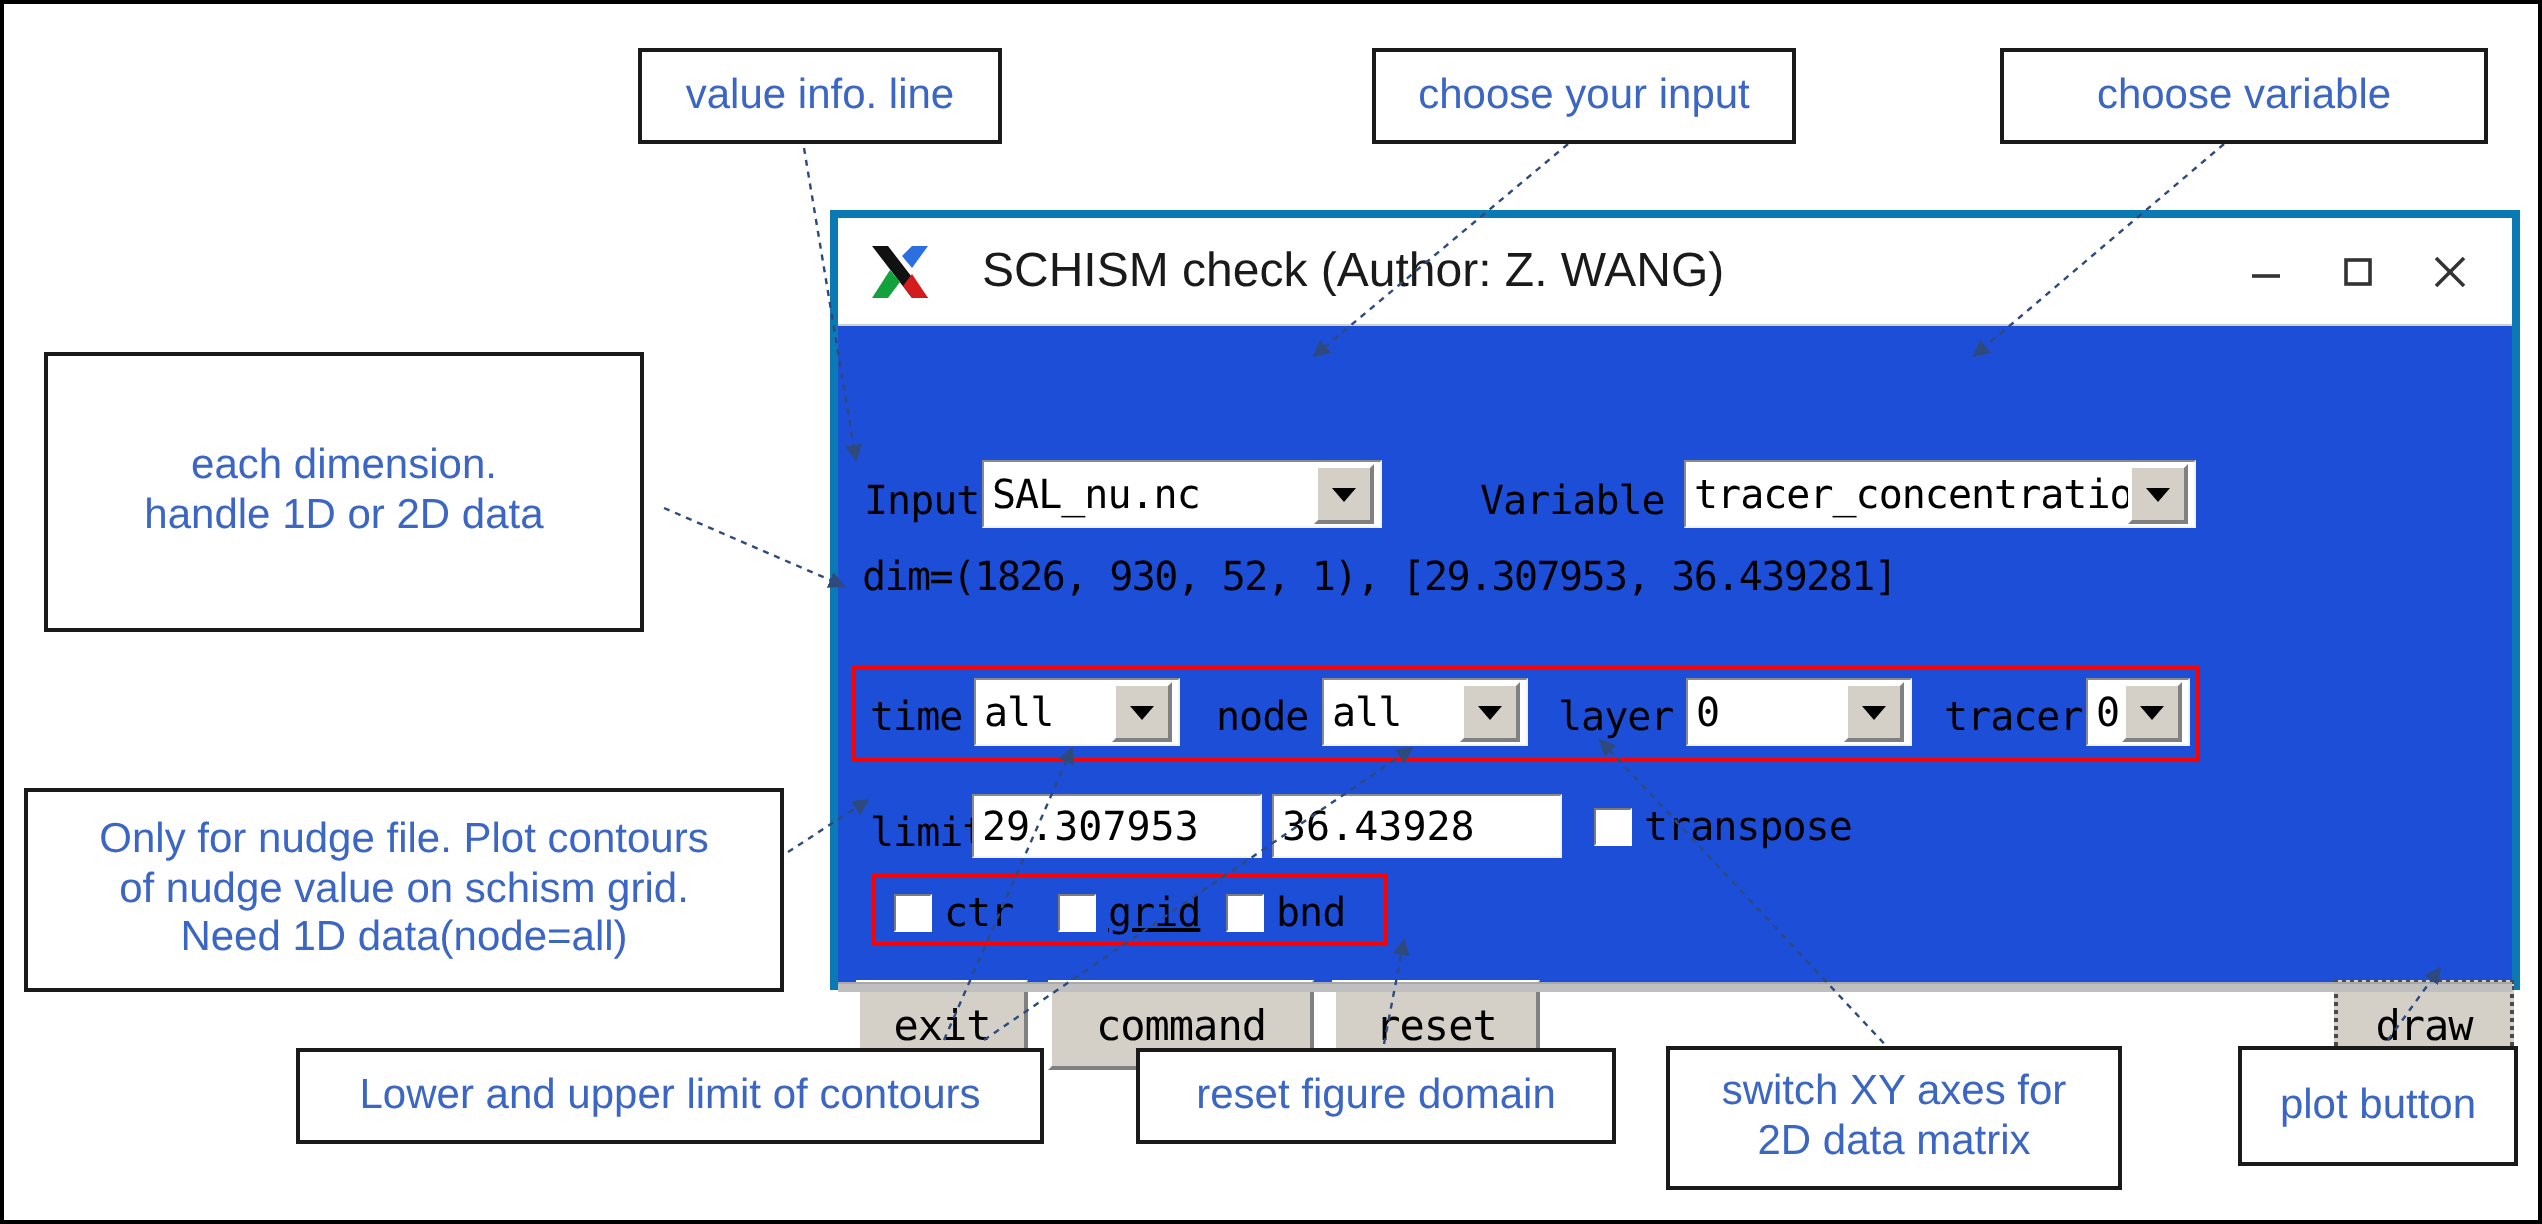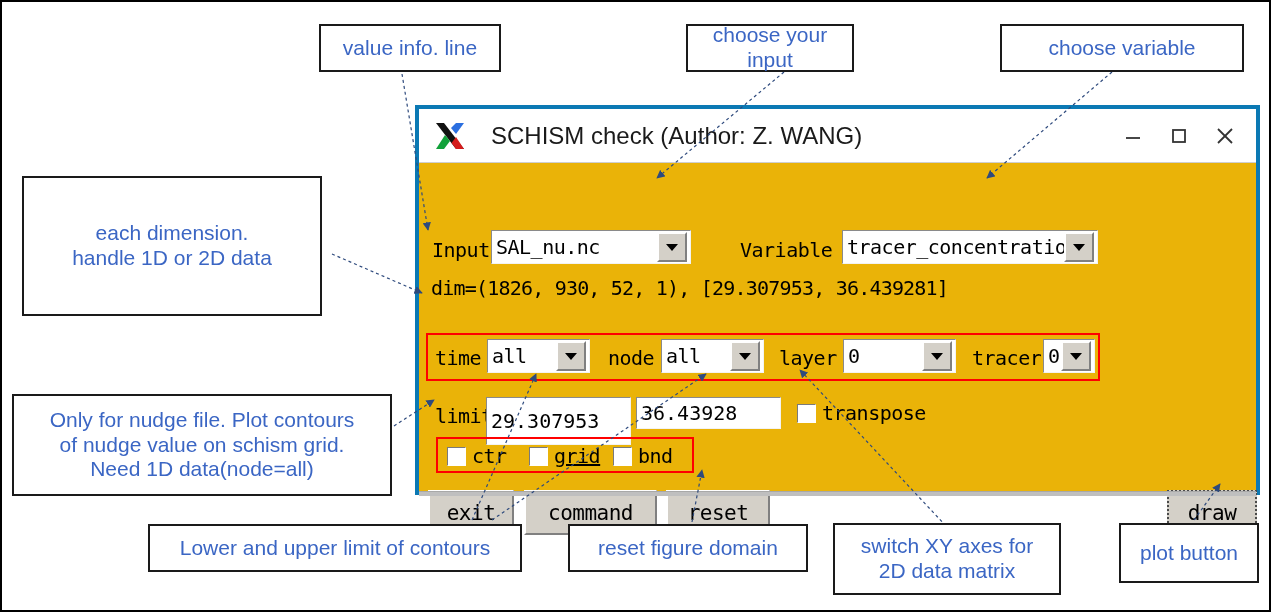--- a/index.html
+++ b/index.html
@@ -46,21 +46,21 @@
     margin-left:24px;font-family:"Liberation Sans",sans-serif;
     font-size:24px;color:#1a1a1a;white-space:nowrap;
   }
   .wbtn{
     width:46px;height:53px;display:flex;align-items:center;justify-content:center;
     color:#333;
   }
   #wbtns{margin-left:auto;display:flex;align-items:center;height:53px;padding-right:8px;}
 
   
-  #client{position:relative;height:333px;background:#eab308;padding:0;}
+  #client{position:relative;height:333px;background:#1d4ed8;padding:0;}
 
   .lbl{
     font-family:"DejaVu Sans Mono","Liberation Mono",monospace;
     font-size:20px;color:#000;white-space:nowrap;letter-spacing:-0.5px;
   }
   .field{
     background:#ffffff;
     border-top:1px solid #8a8a8a;border-left:1px solid #8a8a8a;
     border-right:1px solid #f3f3f3;border-bottom:1px solid #f3f3f3;
     font-family:"DejaVu Sans Mono","Liberation Mono",monospace;
@@ -150,21 +150,21 @@
     <line x1="944" y1="524" x2="798" y2="368"></line>
 
     <line x1="1192" y1="518" x2="1218" y2="482"></line>
   </g>
 </svg>
 
 <div class="abs callout" style="left:317px;top:22px;width:182px;height:48px;">
   <span>value info. line</span>
 </div>
 
-<div class="abs callout" style="left:684px;top:22px;width:168px;height:48px;">
+<div class="abs callout" style="left:684px;top:22px;width:212px;height:48px;">
   <span>choose your input</span>
 </div>
 
 <div class="abs callout" style="left:998px;top:22px;width:244px;height:48px;">
   <span>choose variable</span>
 </div>
 
 <div class="abs callout" style="left:20px;top:174px;width:300px;height:140px;flex-direction:column;">
   <span>each dimension.</span>
   <span>handle 1D or 2D data</span>
@@ -271,21 +271,21 @@
 
     <div class="abs lbl" style="left:553px;top:183px;">tracer</div>
     <div class="abs combo" style="left:624px;top:176px;width:52px;height:34px;">
       <div class="val">0</div>
       <div class="arrowbtn">
           <div class="tri-down"></div>
         </div>
     </div>
 
     <div class="abs lbl" style="left:16px;top:241px;">limit</div>
-    <div class="abs field" style="left:67px;top:234px;width:145px;height:48px;">29.307953</div>
+    <div class="abs field" style="left:67px;top:234px;width:145px;height:32px;">29.307953</div>
     <div class="abs field" style="left:217px;top:234px;width:145px;height:32px;">36.43928</div>
 
     <div class="abs chkwrap" style="left:378px;top:238px;">
       <span class="chk"></span>
       <span class="lbl">transpose</span>
     </div>
 
     <div class="abs redbox" style="left:17px;top:274px;width:258px;height:36px;"></div>
 
     <div class="abs chkwrap" style="left:28px;top:281px;">

